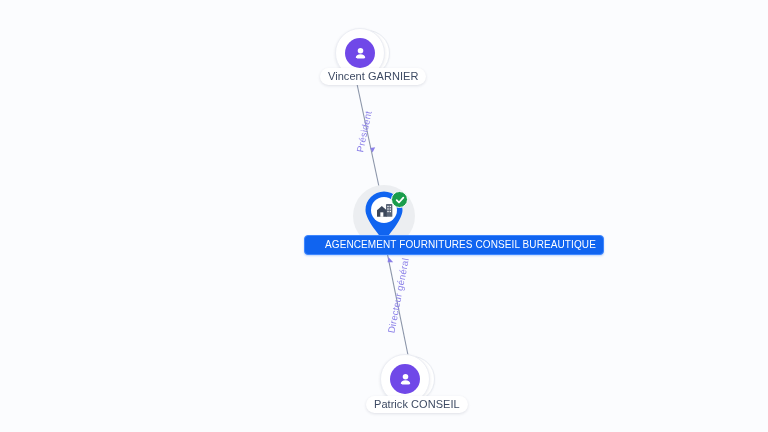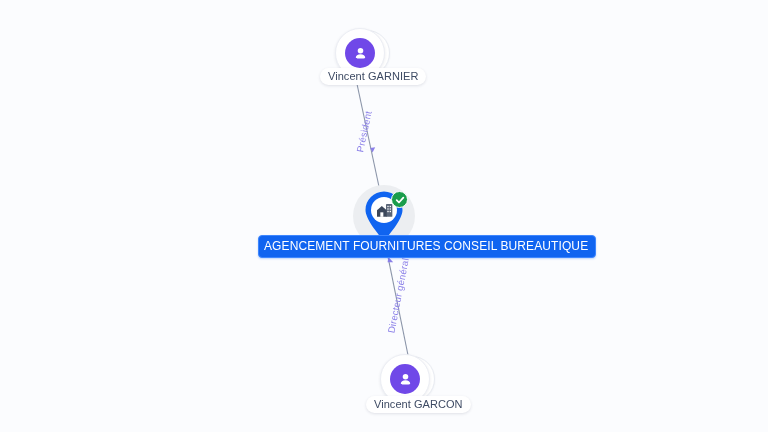--- a/index.html
+++ b/index.html
@@ -114,25 +114,26 @@
   }
   .company-check svg { display: block; }
 
   
   .company-label {
     position: absolute;
     background: #1064f0;
     border: 1px solid #3d86ff;
     border-radius: 4px;
     color: #ffffff;
-    font-size: 12px;
-    padding: 3px 7px 4px 5px;
+    font-size: 10px;
+    padding: 3px 7px 4px 20px;
     white-space: nowrap;
     letter-spacing: 0.1px;
     box-shadow: 0 1px 2px rgba(16,100,240,0.25);
+    margin-left: 46px;
   }
 
   
   .edge-label {
     position: absolute;
     color: #8a7fe8;
     font-size: 9.5px;
     white-space: nowrap;
     letter-spacing: 0.2px;
     transform-origin: center center;
@@ -203,15 +204,15 @@
   <div class="person-node" style="left:380px; top:354px;">
     <div class="person-halo-back"></div>
     <div class="person-halo"></div>
     <div class="person-disc">
       <svg width="17" height="17" viewBox="0 0 24 24" fill="#ffffff">
         <circle cx="12" cy="8" r="3.9"></circle>
         <path d="M12 13.2c-4 0-6.6 2.2-6.6 4.6 0 .9 1.1 1.2 2.2 1.2h8.8c1.1 0 2.2-.3 2.2-1.2 0-2.4-2.6-4.6-6.6-4.6z"></path>
       </svg>
     </div>
   </div>
-  <div class="name-label" style="left:366px; top:396px;">Vincent GARCON</div>
+  <div class="name-label" style="left:366px; top:396px;">Patrick CONSEIL</div>
 
 </div>
 
 </body></html>

